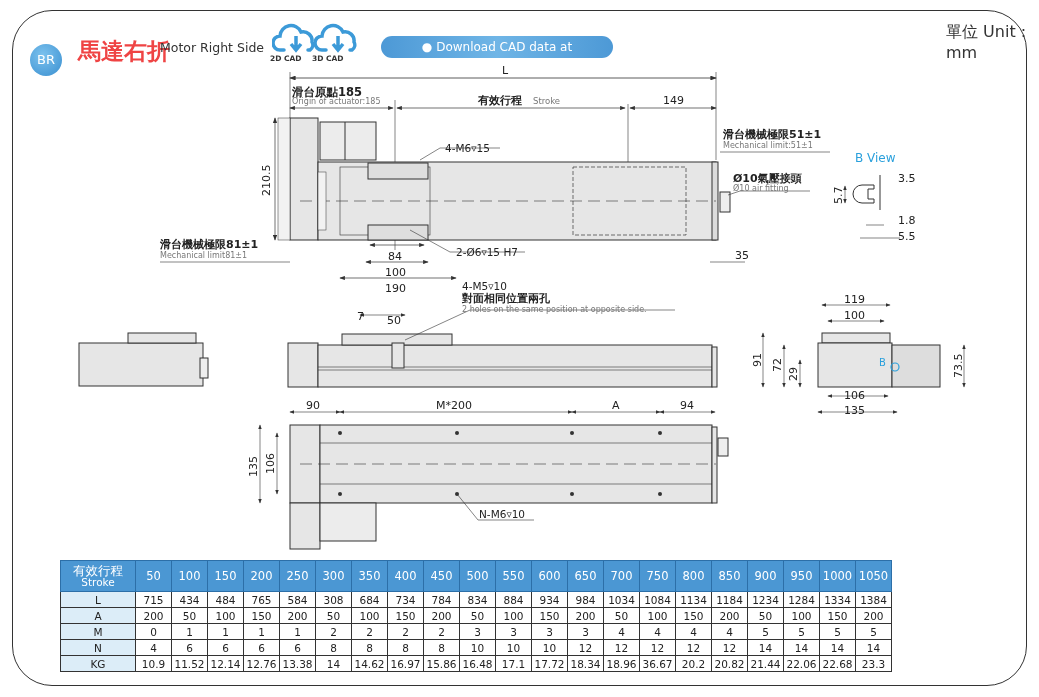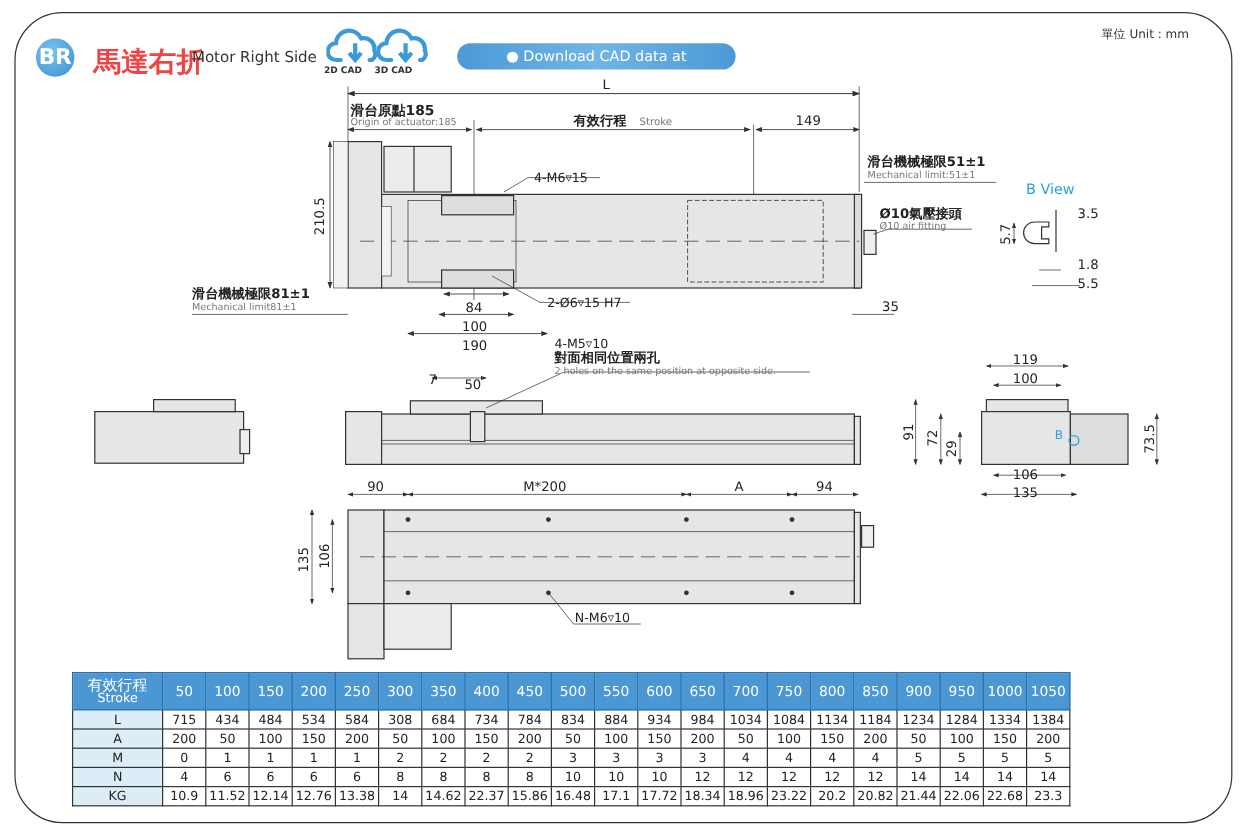--- a/index.html
+++ b/index.html
@@ -1,25 +1,25 @@
 <!DOCTYPE html>
 <html><head>
 <meta charset="utf-8">
 <style>
   html, body { margin:0; padding:0; background:#ffffff; }
   body { width:1039px; height:697px; position:relative; overflow:hidden; font-family:"DejaVu Sans", sans-serif; color:#222; }
   .frame { position:absolute; left:12px; top:10px; width:1015px; height:676px; border:1.5px solid #333; border-radius:40px 40px 40px 40px; box-sizing:border-box; }
-  .badge { position:absolute; left:30px; top:32px; width:32px; height:32px; border-radius:50%; background:radial-gradient(circle at 40% 35%, #7cc2ee, #3a8fd0); color:#fff; font-weight:bold; font-size:18px; line-height:32px; text-align:center; }
+  .badge { position:absolute; left:30px; top:44px; width:32px; height:32px; border-radius:50%; background:radial-gradient(circle at 40% 35%, #7cc2ee, #3a8fd0); color:#fff; font-weight:normal; font-size:13px; line-height:32px; text-align:center; }
   .title-cn { position:absolute; left:78px; top:36px; font-size:23px; font-weight:bold; color:#ef4444; }
   .title-en { position:absolute; left:160px; top:40px; font-size:12.5px; color:#333; }
   .cad { position:absolute; top:22px; width:52px; height:48px; text-align:left; }
   .cad svg { display:block; margin:0 auto; }
   .cad .lbl { font-size:7.5px; font-weight:bold; color:#333; margin-top:-2px; }
   .dl-pill { position:absolute; left:381px; top:36px; width:232px; height:22px; border-radius:11px; background:linear-gradient(90deg,#4d99d6,#6fb5e6,#4d99d6); color:#fff; font-size:12px; line-height:22px; text-align:center; }
-  .unit { position:absolute; left:918px; top:22px; font-size:10px; color:#333; }
+  .unit { position:absolute; left:946px; top:22px; font-size:16px; color:#333; }
   svg.draw { position:absolute; left:0; top:0; }
   .t { font-family:"DejaVu Sans", sans-serif; fill:#222; }
   .tsub { font-family:"DejaVu Sans", sans-serif; fill:#777; }
   .tblue { font-family:"DejaVu Sans", sans-serif; fill:#2aa0dc; }
   table.spec { position:absolute; left:60px; top:560px; border-collapse:collapse; font-size:10.5px; }
   table.spec td, table.spec th { border:1px solid #333; text-align:center; padding:0; height:15px; }
   table.spec th { background:#4b97d3; color:#fff; font-weight:normal; height:30px; font-size:11.5px; width:35px; border-color:#2c6fa8; }
   table.spec th.hdr { width:74px; line-height:1.0; font-size:12.5px; }
   table.spec th.hdr span.en { display:block; font-size:10.5px; }
   table.spec td.rowh { background:#dcedf8; width:74px; }
@@ -262,21 +262,21 @@
         <th>1000</th>
         <th>1050</th>
       </tr>
   </thead>
   <tbody id="tbody">
       <tr>
         <td class="rowh">L</td>
         <td>715</td>
         <td>434</td>
         <td>484</td>
-        <td>534</td>
+        <td>765</td>
         <td>584</td>
         <td>308</td>
         <td>684</td>
         <td>734</td>
         <td>784</td>
         <td>834</td>
         <td>884</td>
         <td>934</td>
         <td>984</td>
         <td>1034</td>
@@ -362,28 +362,28 @@
       </tr>
       <tr>
         <td class="rowh">KG</td>
         <td>10.9</td>
         <td>11.52</td>
         <td>12.14</td>
         <td>12.76</td>
         <td>13.38</td>
         <td>14</td>
         <td>14.62</td>
-        <td>22.37</td>
+        <td>16.97</td>
         <td>15.86</td>
         <td>16.48</td>
         <td>17.1</td>
         <td>17.72</td>
         <td>18.34</td>
         <td>18.96</td>
-        <td>23.22</td>
+        <td>36.67</td>
         <td>20.2</td>
         <td>20.82</td>
         <td>21.44</td>
         <td>22.06</td>
         <td>22.68</td>
         <td>23.3</td>
       </tr>
     </tbody>
 </table>
 

